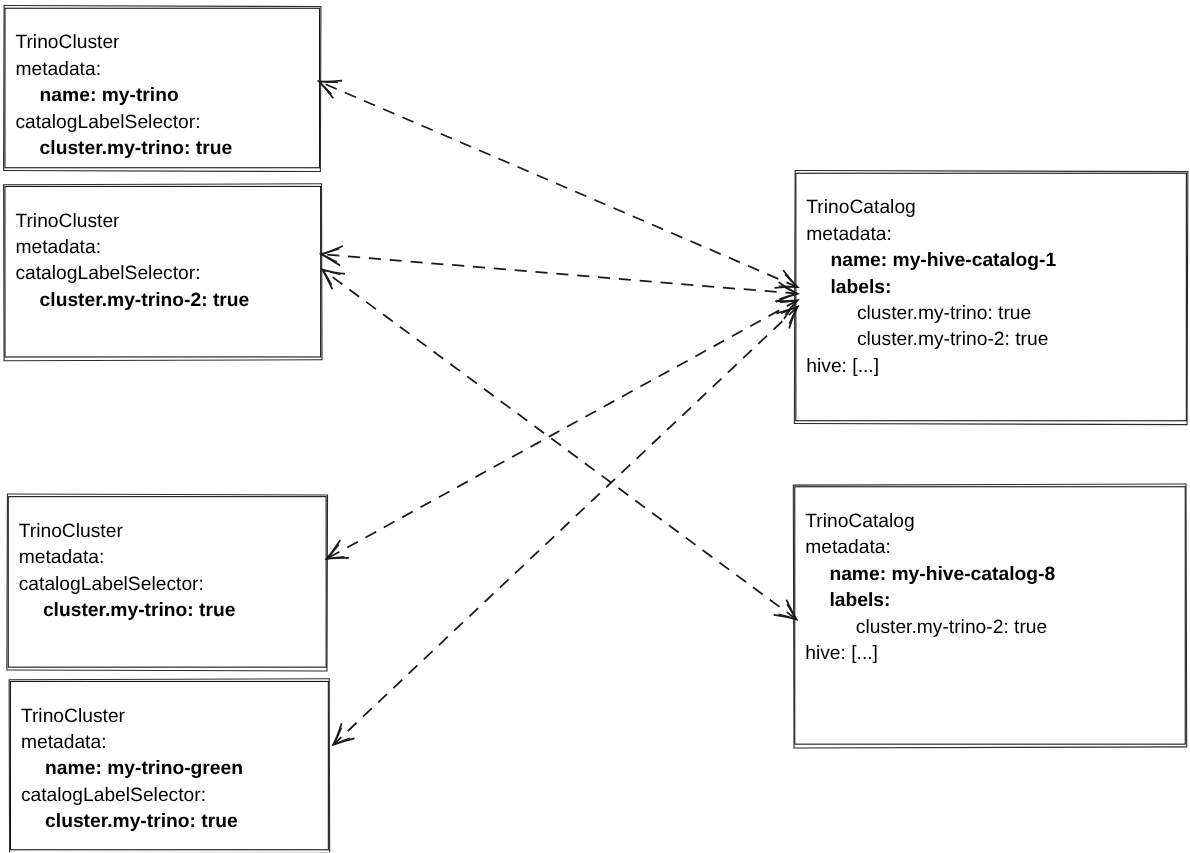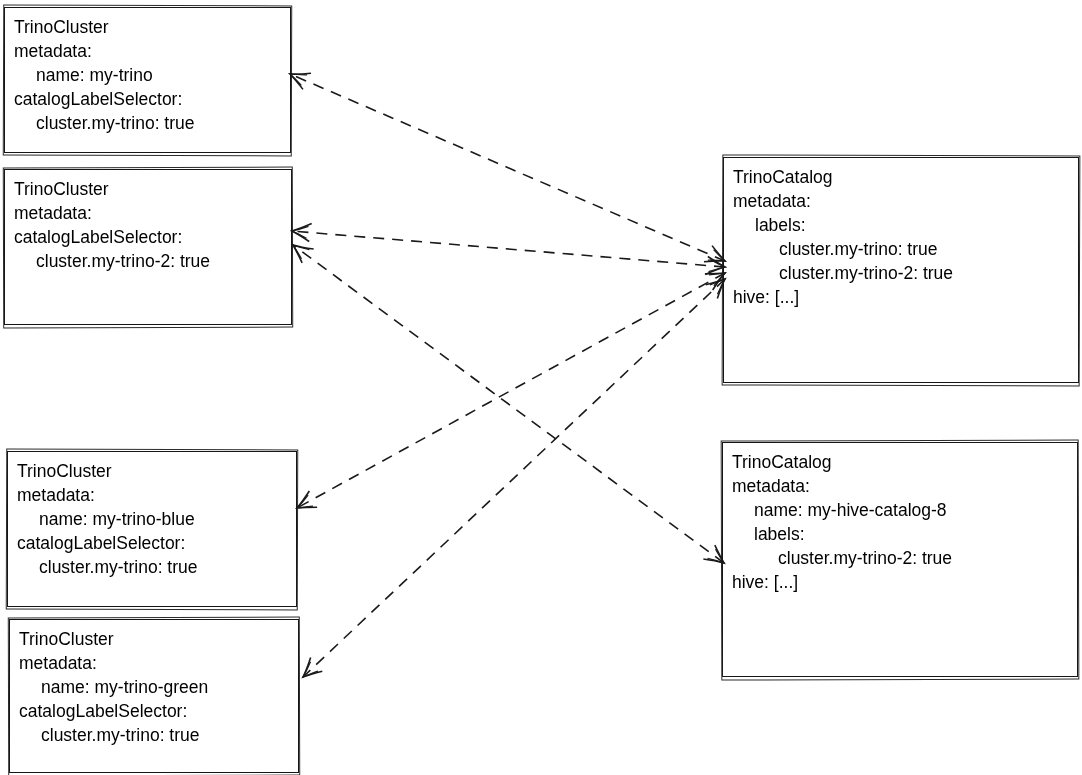--- a/index.html
+++ b/index.html
@@ -9,40 +9,40 @@
     height: 775px;
     background: #ffffff;
     font-family: "Liberation Sans", sans-serif;
     overflow: hidden;
   }
   .node {
     position: absolute;
     box-sizing: border-box;
     background: #ffffff;
     border: 1.8px solid #161616;
-    padding: 7px 9px;
+    padding: 18px 9px;
     z-index: 1;
   }
   
   .node::after {
     content: "";
     position: absolute;
     inset: -3px -2px -4px -2px;
     border: 1.2px solid #2b2b2b;
     pointer-events: none;
   }
   .sketch-a::after { transform: rotate(0.18deg); }
   .sketch-b::after { transform: rotate(-0.16deg); }
   .line {
     font-size: 17.5px;
     line-height: 24px;
     color: #000000;
     white-space: pre;
   }
-  .ind1 { padding-left: 22px; }
+  .ind1 { padding-left: 22px; font-weight: bold; }
   .ind2 { padding-left: 46px; }
   .edges-layer {
     position: absolute;
     inset: 0;
     width: 1082px;
     height: 775px;
     z-index: 3;
     pointer-events: none;
   }
   .edge {
@@ -68,36 +68,36 @@
   <div class="node sketch-b" style="left:4px; top:169px; width:288px; height:156px;">
     <div class="line">TrinoCluster</div>
     <div class="line">metadata:</div>
     <div class="line">catalogLabelSelector:</div>
     <div class="line ind1">cluster.my-trino-2: true</div>
   </div>
 
   <div class="node sketch-a" style="left:7px; top:451px; width:290px; height:156px;">
     <div class="line">TrinoCluster</div>
     <div class="line">metadata:</div>
-    <div class="line ind1">name: my-trino-blue</div>
     <div class="line">catalogLabelSelector:</div>
     <div class="line ind1">cluster.my-trino: true</div>
   </div>
 
   <div class="node sketch-b" style="left:9px; top:619px; width:290px; height:154px;">
     <div class="line">TrinoCluster</div>
     <div class="line">metadata:</div>
     <div class="line ind1">name: my-trino-green</div>
     <div class="line">catalogLabelSelector:</div>
     <div class="line ind1">cluster.my-trino: true</div>
   </div>
 
   <div class="node sketch-a" style="left:723px; top:157px; width:356px; height:226px;">
     <div class="line">TrinoCatalog</div>
     <div class="line">metadata:</div>
+    <div class="line ind1">name: my-hive-catalog-1</div>
     <div class="line ind1">labels:</div>
     <div class="line ind2">cluster.my-trino: true</div>
     <div class="line ind2">cluster.my-trino-2: true</div>
     <div class="line">hive: [...]</div>
   </div>
 
   <div class="node sketch-b" style="left:722px; top:442px; width:356px; height:235px;">
     <div class="line">TrinoCatalog</div>
     <div class="line">metadata:</div>
     <div class="line ind1">name: my-hive-catalog-8</div>

